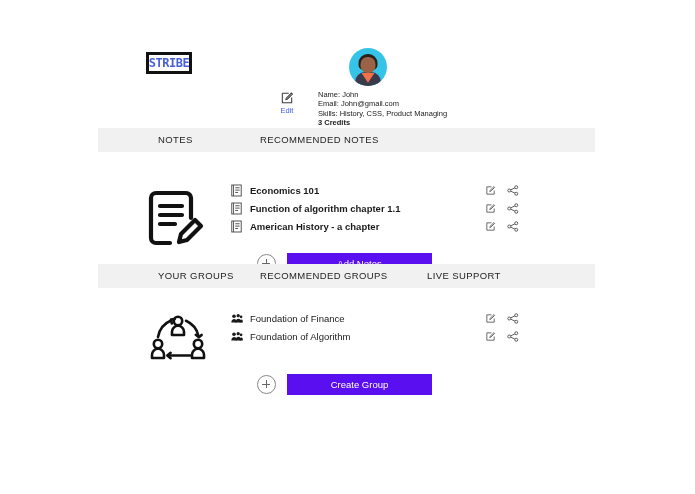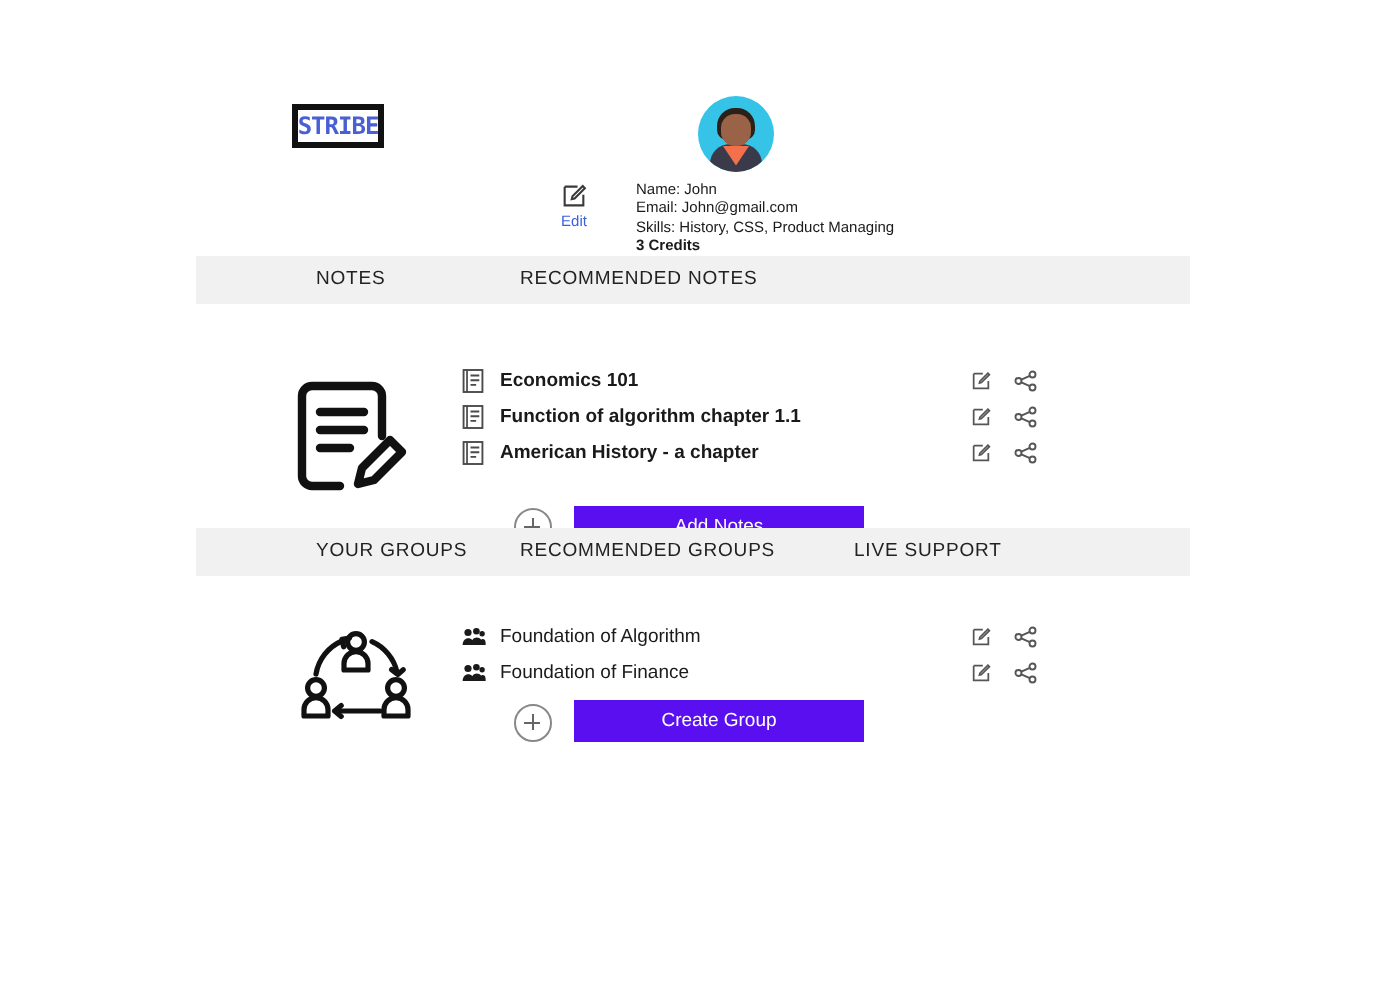--- a/index.html
+++ b/index.html
@@ -424,34 +424,34 @@
       <span class="row-icon">
         <svg width="12" height="11" viewBox="0 0 16 14" fill="#1a1a1a">
           <circle cx="4" cy="4" r="2.4"></circle>
           <circle cx="9.6" cy="3.2" r="2.2"></circle>
           <circle cx="13.4" cy="4.8" r="1.8"></circle>
           <path d="M0.4 12.4 c0 -3 1.8 -4.6 3.8 -4.6 s3.8 1.6 3.8 4.6 z"></path>
           <path d="M6 12.4 c0 -3.2 1.8 -5 3.9 -5 s3.9 1.8 3.9 5 z"></path>
           <path d="M11.4 12.4 c0 -2.6 1.2 -4 2.6 -4 s1.8 1.4 1.8 4 z"></path>
         </svg>
       </span>
-      <span class="row-label">Foundation of Algorithm</span>
+      <span class="row-label">Foundation of Finance</span>
     </div>
     <div class="list-row">
       <span class="row-icon">
         <svg width="12" height="11" viewBox="0 0 16 14" fill="#1a1a1a">
           <circle cx="4" cy="4" r="2.4"></circle>
           <circle cx="9.6" cy="3.2" r="2.2"></circle>
           <circle cx="13.4" cy="4.8" r="1.8"></circle>
           <path d="M0.4 12.4 c0 -3 1.8 -4.6 3.8 -4.6 s3.8 1.6 3.8 4.6 z"></path>
           <path d="M6 12.4 c0 -3.2 1.8 -5 3.9 -5 s3.9 1.8 3.9 5 z"></path>
           <path d="M11.4 12.4 c0 -2.6 1.2 -4 2.6 -4 s1.8 1.4 1.8 4 z"></path>
         </svg>
       </span>
-      <span class="row-label">Foundation of Finance</span>
+      <span class="row-label">Foundation of Algorithm</span>
     </div>
   </div>
 
   <div class="actions" style="left:485px; top:10px;">
     <div class="action-row">
       <span>
         <svg width="11" height="11" viewBox="0 0 24 24" fill="none" stroke="#555555" stroke-width="1.9">
           <path d="M4 4 h10 M4 4 v16 h16 v-8"></path>
           <path d="M19.5 3.5 l1.6 1.6 -8.6 8.6 -2.2 .6 .6 -2.2 z"></path>
         </svg>
@@ -476,17 +476,17 @@
         <svg width="12" height="11" viewBox="0 0 24 22" fill="none" stroke="#555555" stroke-width="1.9">
           <circle cx="4.5" cy="11" r="3"></circle>
           <circle cx="18.5" cy="4.5" r="3"></circle>
           <circle cx="18.5" cy="17.5" r="3"></circle>
           <path d="M7.3 9.7 L15.8 5.8 M7.3 12.3 L15.8 16.2"></path>
         </svg>
       </span>
     </div>
   </div>
 
-  <div class="cta" style="left:257px; top:50px;align-items:flex-end;">
+  <div class="cta" style="left:257px; top:74px;">
     <div class="plus-circle"></div>
     <button class="cta-btn">Create Group</button>
   </div>
 </div>
 
 </body></html>

